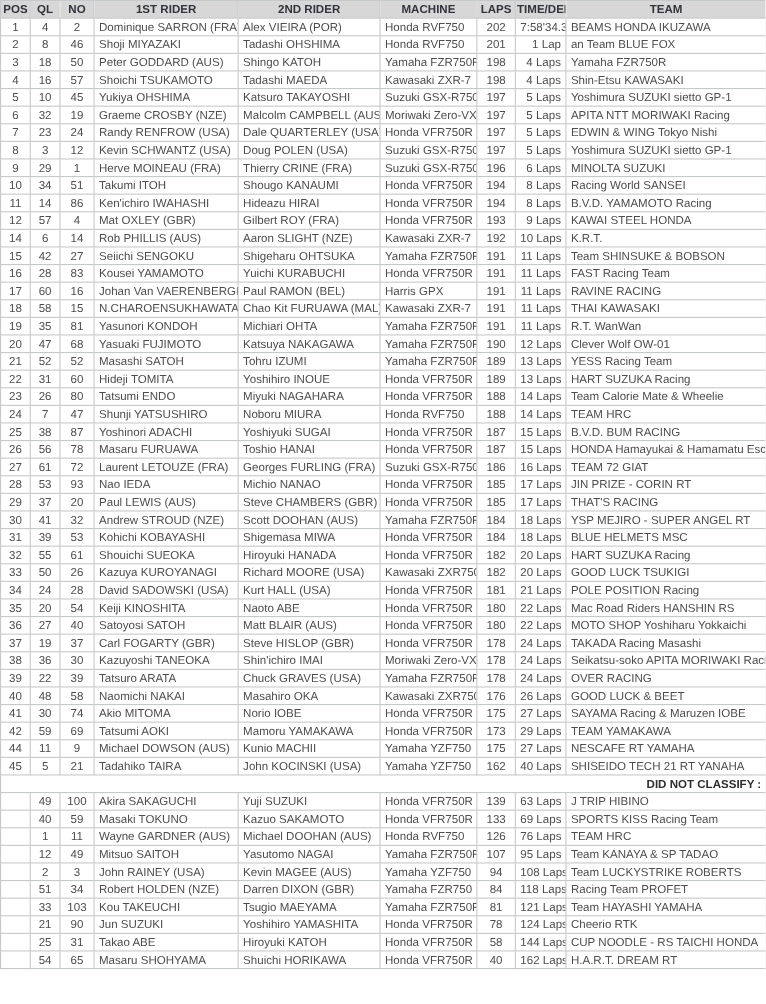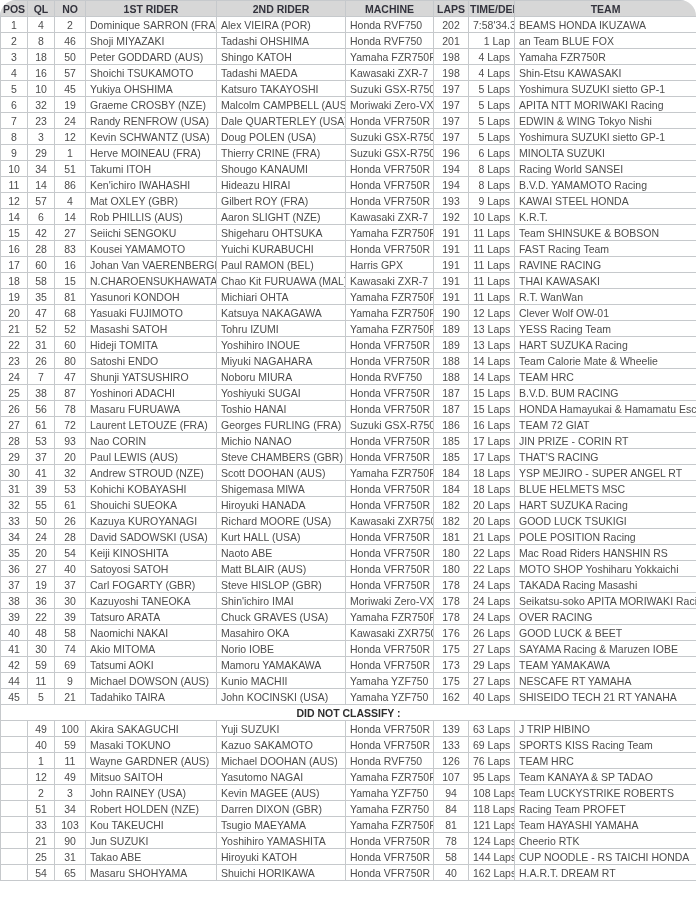--- a/index.html
+++ b/index.html
@@ -6,21 +6,20 @@
     margin: 0;
     padding: 0;
     background: #ffffff;
     font-family: "Liberation Sans", "DejaVu Sans", sans-serif;
   }
   .page {
     width: 696px;
     height: 913px;
     overflow: hidden;
     background: #ffffff;
-    border-radius: 16px;
   }
   table.results {
     width: 696px;
     border-collapse: collapse;
     table-layout: fixed;
     font-size: 10.5px;
     color: #4d4d4d;
   }
   table.results th, table.results td {
     border: 1px solid #c6c9cc;
@@ -37,21 +36,21 @@
     font-weight: bold;
     text-align: center;
     padding: 0 1px;
   }
   td.c { text-align: center; padding: 0 1px; }
   td.r { text-align: right; }
   td.l { text-align: left; }
   tr.dnc-header td {
     font-weight: bold;
     color: #2e2e2e;
-    text-align: center;
+    text-align: right;
   }
 </style>
 </head>
 <body>
 
 <div class="page">
   <table class="results">
     <colgroup>
       <col style="width:27px">
         <col style="width:27px">
@@ -305,21 +304,21 @@
           <td class="l">Yoshihiro INOUE</td>
           <td class="l">Honda VFR750R</td>
           <td class="c">189</td>
           <td class="r">13 Laps</td>
           <td class="l">HART SUZUKA Racing</td>
         </tr>
         <tr>
           <td class="c">23</td>
           <td class="c">26</td>
           <td class="c">80</td>
-          <td class="l">Satoshi ENDO</td>
+          <td class="l">Tatsumi ENDO</td>
           <td class="l">Miyuki NAGAHARA</td>
           <td class="l">Honda VFR750R</td>
           <td class="c">188</td>
           <td class="r">14 Laps</td>
           <td class="l">Team Calorie Mate &amp; Wheelie</td>
         </tr>
         <tr>
           <td class="c">24</td>
           <td class="c">7</td>
           <td class="c">47</td>
@@ -360,21 +359,21 @@
           <td class="l">Georges FURLING (FRA)</td>
           <td class="l">Suzuki GSX-R750</td>
           <td class="c">186</td>
           <td class="r">16 Laps</td>
           <td class="l">TEAM 72 GIAT</td>
         </tr>
         <tr>
           <td class="c">28</td>
           <td class="c">53</td>
           <td class="c">93</td>
-          <td class="l">Nao CORIN</td>
+          <td class="l">Nao IEDA</td>
           <td class="l">Michio NANAO</td>
           <td class="l">Honda VFR750R</td>
           <td class="c">185</td>
           <td class="r">17 Laps</td>
           <td class="l">JIN PRIZE - CORIN RT</td>
         </tr>
         <tr>
           <td class="c">29</td>
           <td class="c">37</td>
           <td class="c">20</td>

